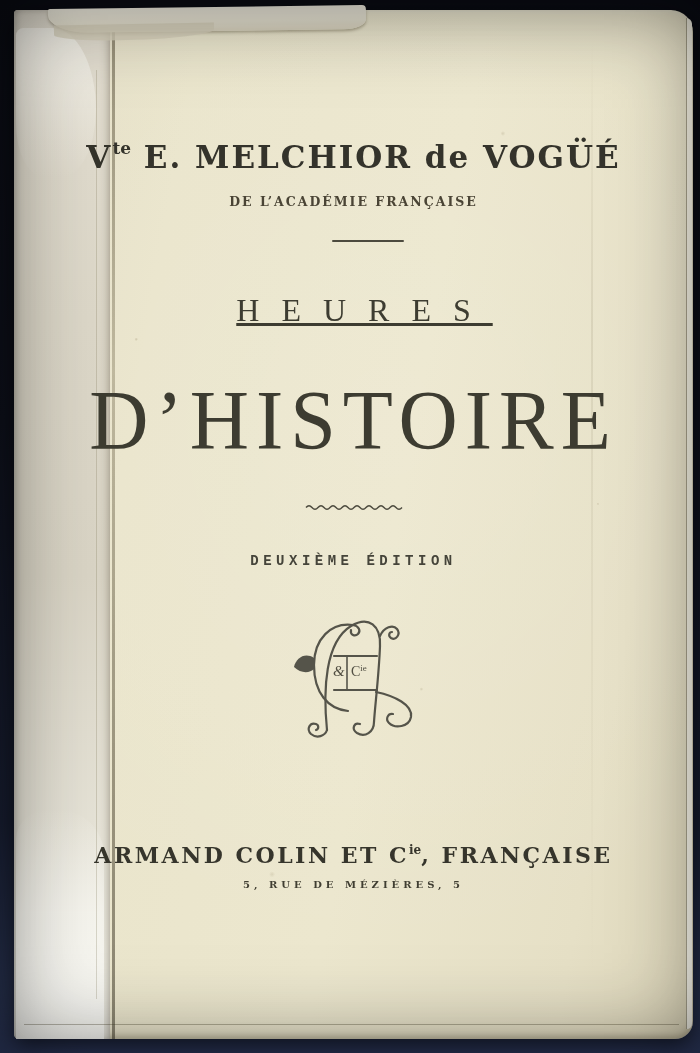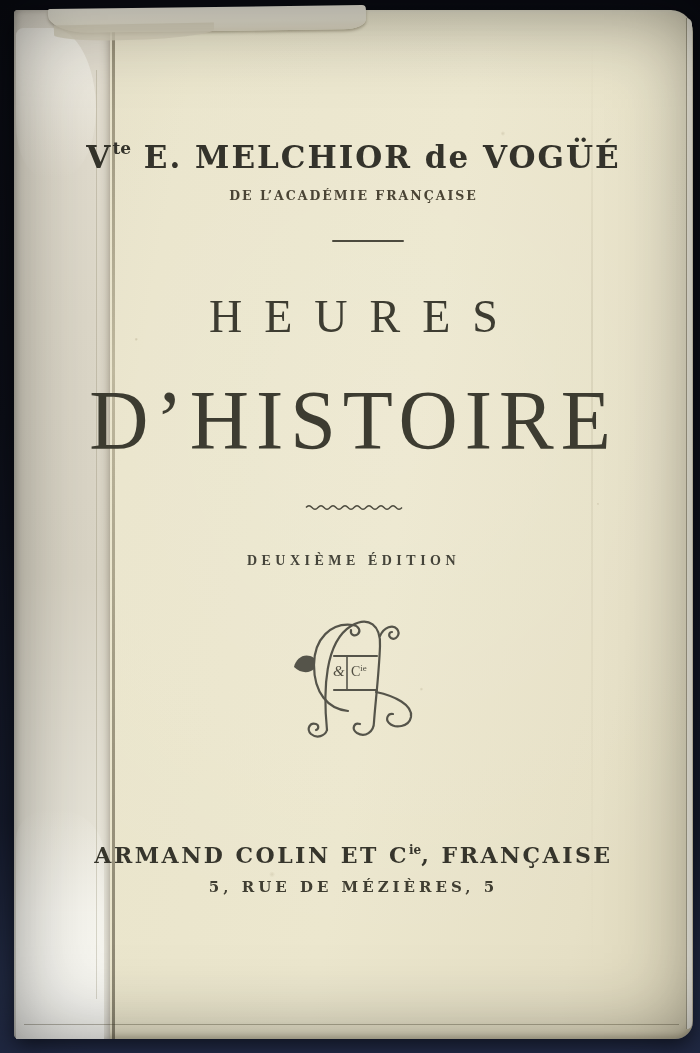--- a/index.html
+++ b/index.html
@@ -80,59 +80,59 @@
     text-align:center;color:#3a392e;
   }
   .block{position:absolute;left:0;right:0;line-height:1;}
   .author{
     top:130px;
     font-family:"DejaVu Serif", serif;
     font-size:31px;font-weight:600;letter-spacing:2px;color:#34332b;
   }
   .author sup{font-size:17px;letter-spacing:0;vertical-align:14px;}
   .affiliation{
-    top:180px;
+    top:186px;
     font-family:"DejaVu Serif", serif;
     font-size:12.5px;letter-spacing:2px;color:#4a4435;font-weight:600;
   }
   .rule1{
     top:230px;left:50%;margin-left:-22px;width:72px;height:2px;
     background:#4c4a3e;border-radius:1px;
   }
   .title1{
     top:284px;
-    font-size:46px;letter-spacing:22px;text-indent:22px;color:#3d3c31;
+    font-size:32px;letter-spacing:22px;text-indent:22px;color:#3d3c31;text-decoration:underline;
   }
   .title2{
     top:370px;
     font-size:82px;letter-spacing:7px;color:#3d3c31;
     transform:scaleY(1.04);
   }
   .wavy{top:488px;}
   .edition{
     top:544px;
-    font-family:Liberation Serif, serif;
+    font-family:Liberation Mono, monospace;
     font-size:14px;font-weight:700;letter-spacing:4.5px;color:#45443a;
   }
   .monogram{top:602px;}
   .paris{
     top:796px;
     font-family:"DejaVu Serif", serif;
     font-size:27px;font-weight:600;letter-spacing:5px;color:#36352c;
   }
   .publisher{
     top:834px;
     font-family:"DejaVu Serif", serif;
     font-size:22px;font-weight:600;letter-spacing:2.5px;color:#36352c;
   }
   .publisher sup{font-size:12px;vertical-align:9px;letter-spacing:0;}
   .address{
     top:870px;
     font-family:"DejaVu Serif", serif;
-    font-size:15px;font-weight:600;letter-spacing:4px;color:#403e32;
+    font-size:10px;font-weight:600;letter-spacing:4px;color:#403e32;
   }
   .grain{
     position:absolute;inset:0;pointer-events:none;border-radius:inherit;
     background:
       radial-gradient(3px 3px at 18% 32%, rgba(120,105,70,0.25), rgba(0,0,0,0) 60%),
       radial-gradient(4px 4px at 72% 12%, rgba(120,105,70,0.18), rgba(0,0,0,0) 60%),
       radial-gradient(3px 3px at 60% 66%, rgba(120,105,70,0.2), rgba(0,0,0,0) 60%),
       radial-gradient(5px 5px at 38% 84%, rgba(120,105,70,0.15), rgba(0,0,0,0) 60%),
       radial-gradient(2px 2px at 86% 48%, rgba(120,105,70,0.25), rgba(0,0,0,0) 60%);
   }

